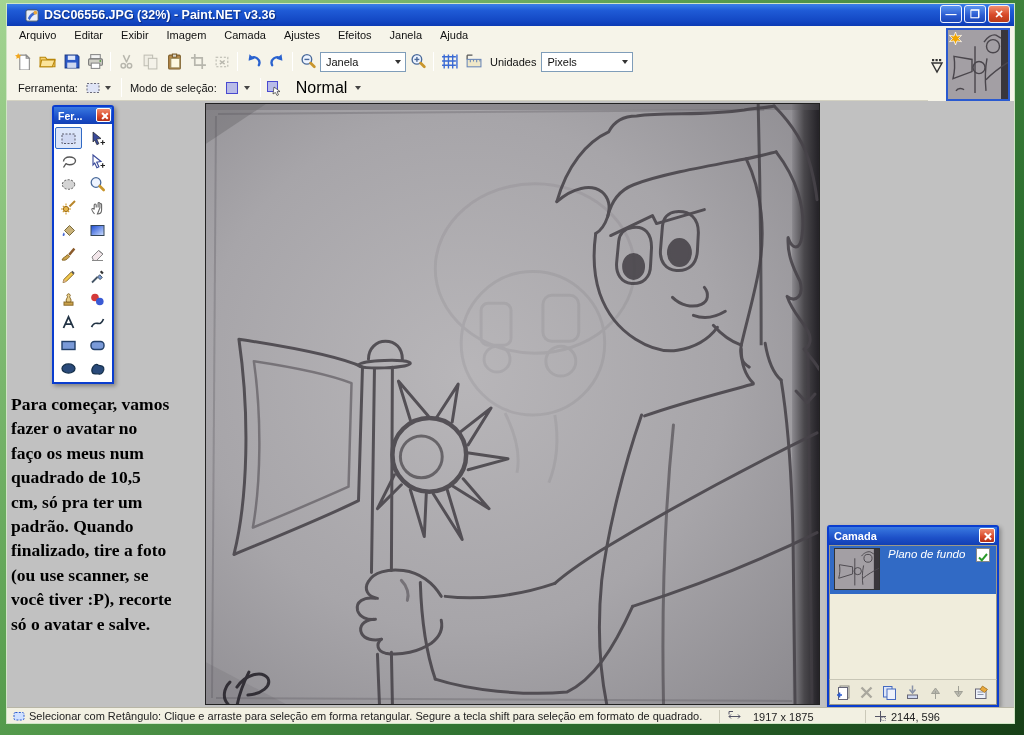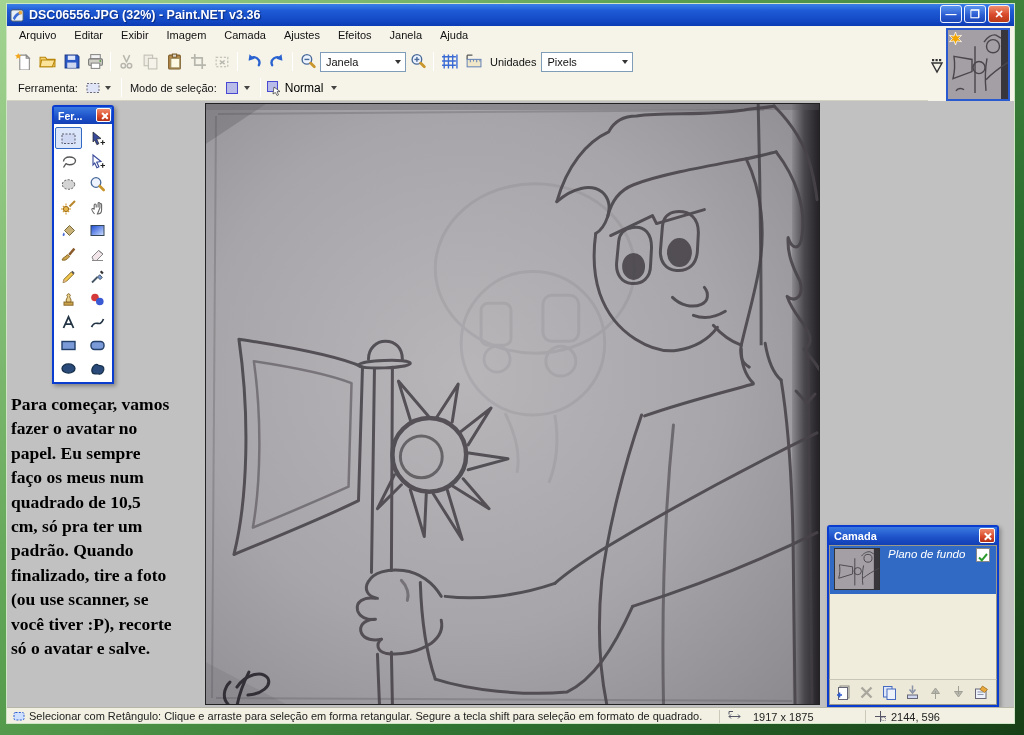--- a/index.html
+++ b/index.html
@@ -7,21 +7,21 @@
   body { font-family:"Liberation Sans", sans-serif; position:relative;
          background:linear-gradient(135deg,#a3d492 0%,#5aa050 38%,#2e7030 70%,#173f17 100%); }
 
   
   .window { position:absolute; left:7px; top:4px; width:1007px; height:719px;
             background:#f4f2e4; box-shadow:0 0 0 1px #cfe6c4; }
 
   
   .titlebar { position:absolute; left:0; top:0; width:100%; height:22px;
               background:linear-gradient(to bottom,#3a80e8 0%,#1f5bd6 30%,#1246c2 80%,#0c3bb4 100%);
-              display:flex; align-items:center; color:#fff; }
+              display:flex; align-items:center; color:#fff;padding-left:15px; }
   .app-icon { width:15px; height:15px; margin:0 4px 0 3px; flex:0 0 auto; }
   .title-text { font-size:12.5px; font-weight:bold; text-shadow:1px 1px 1px #0a2a7a; white-space:nowrap; }
   .winbtns { position:absolute; right:4px; top:1px; display:flex; gap:2px; }
   .wbtn { width:22px; height:18px; border:1px solid #eef2ff; border-radius:3px;
           color:#fff; font-size:11px; font-weight:bold; line-height:16px; text-align:center;
           background:linear-gradient(to bottom,#5a95f0,#2a5ad0 60%,#1a46b8); cursor:default; }
   .wbtn.close { background:linear-gradient(to bottom,#f09070,#d8492a 55%,#b83a1a); }
 
   
   .menubar { position:absolute; left:0; top:22px; width:100%; height:22px;
@@ -281,21 +281,21 @@
           <rect x="2.5" y="2.5" width="11" height="11" fill="#b9bce8" stroke="#4a4ad0"></rect>
         </svg>
       <span class="darrow"></span>
     </div>
     <div class="tsep"></div>
     <div class="chip">
       <svg viewBox="0 0 16 16" width="16" height="16">
           <rect x="1.5" y="1.5" width="10" height="10" fill="#b9bce8" stroke="#4a4ad0"></rect>
           <path d="M8 7l6 4.5-3 .3 1.5 3-1.5.7-1.6-3L7 14z" fill="#fff" stroke="#333" stroke-width=".7"></path>
         </svg>
-      <span class="dval" style="padding:0 3px;font-size:12px;">Normal</span>
+      <span class="dval" style="padding:0 3px;font-size:16px;margin-left:11px;">Normal</span>
       <span class="darrow"></span>
     </div>
   </div>
 
   <div class="imagelist">
     <div class="ovfl">
       <svg viewBox="0 0 14 16">
           <rect x="2" y="1" width="2.2" height="2.2" fill="#333"></rect>
           <rect x="5.5" y="1" width="2.2" height="2.2" fill="#333"></rect>
           <rect x="9" y="1" width="2.2" height="2.2" fill="#333"></rect>
@@ -576,21 +576,20 @@
             <svg viewBox="0 0 17 17">
               <path d="M3.5 13c-2.2-4 1.8-9.5 5-8.4 1 2 5.2-.2 6.2 3s-2 7.4-5.2 6.4c-2-.8-4 1-6-1z" fill="#2a4a7a" stroke="#16304a" stroke-width="1.2"></path>
             </svg>
           </div>
       </div>
     </div>
 
     <div class="note">
       <div>Para começar, vamos</div>
       <div>fazer o avatar no</div>
-      <div>papel. Eu sempre</div>
       <div>faço os meus num</div>
       <div>quadrado de 10,5</div>
       <div>cm, só pra ter um</div>
       <div>padrão. Quando</div>
       <div>finalizado, tire a foto</div>
       <div>(ou use scanner, se</div>
       <div>você tiver :P), recorte</div>
       <div>só o avatar e salve.</div>
     </div>
 

